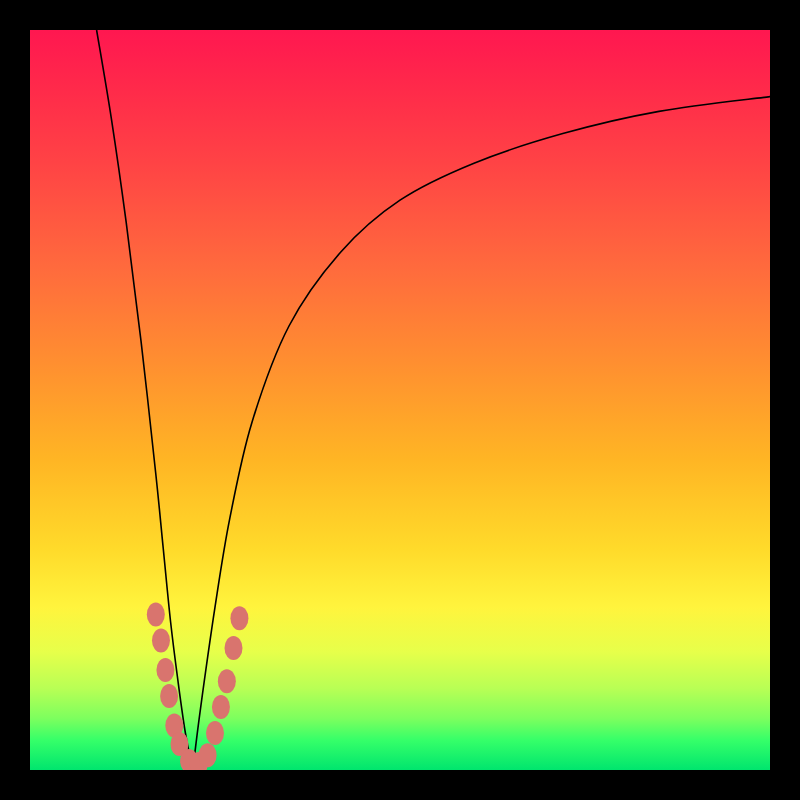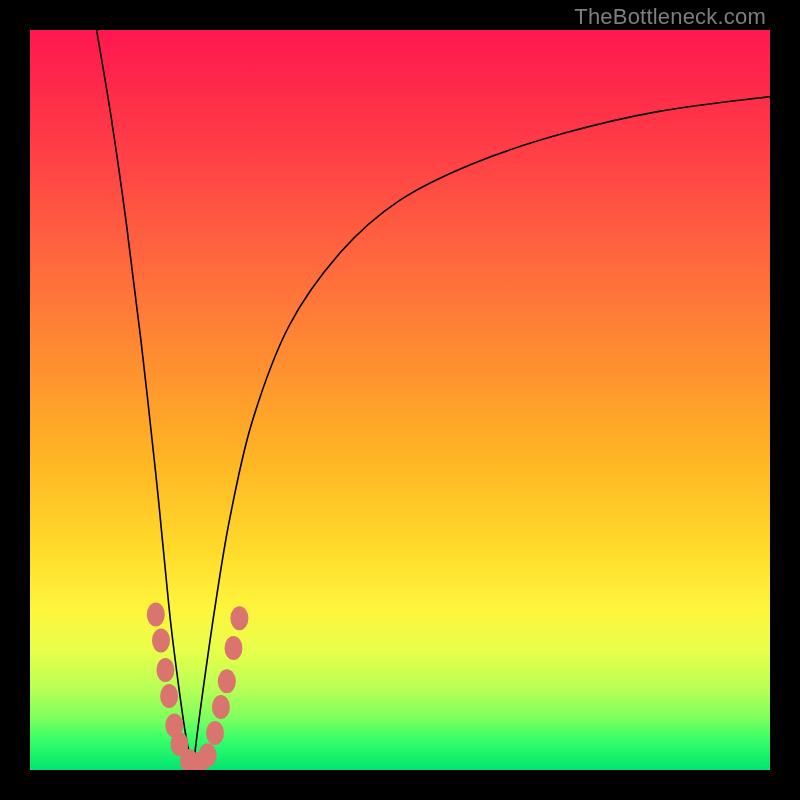--- a/index.html
+++ b/index.html
@@ -82,14 +82,13 @@
           <ellipse cx="168.72" cy="734.08" rx="9" ry="12" class="dot"></ellipse>
           <ellipse cx="177.60" cy="725.20" rx="9" ry="12" class="dot"></ellipse>
           <ellipse cx="185.00" cy="703.00" rx="9" ry="12" class="dot"></ellipse>
           <ellipse cx="190.92" cy="677.10" rx="9" ry="12" class="dot"></ellipse>
           <ellipse cx="196.84" cy="651.20" rx="9" ry="12" class="dot"></ellipse>
           <ellipse cx="203.50" cy="617.90" rx="9" ry="12" class="dot"></ellipse>
           <ellipse cx="209.42" cy="588.30" rx="9" ry="12" class="dot"></ellipse>
         </g>
     </svg>
   </div>
-  <div class="watermark">TheBottleneck.com</div>
 </div>
 
 </body></html>

